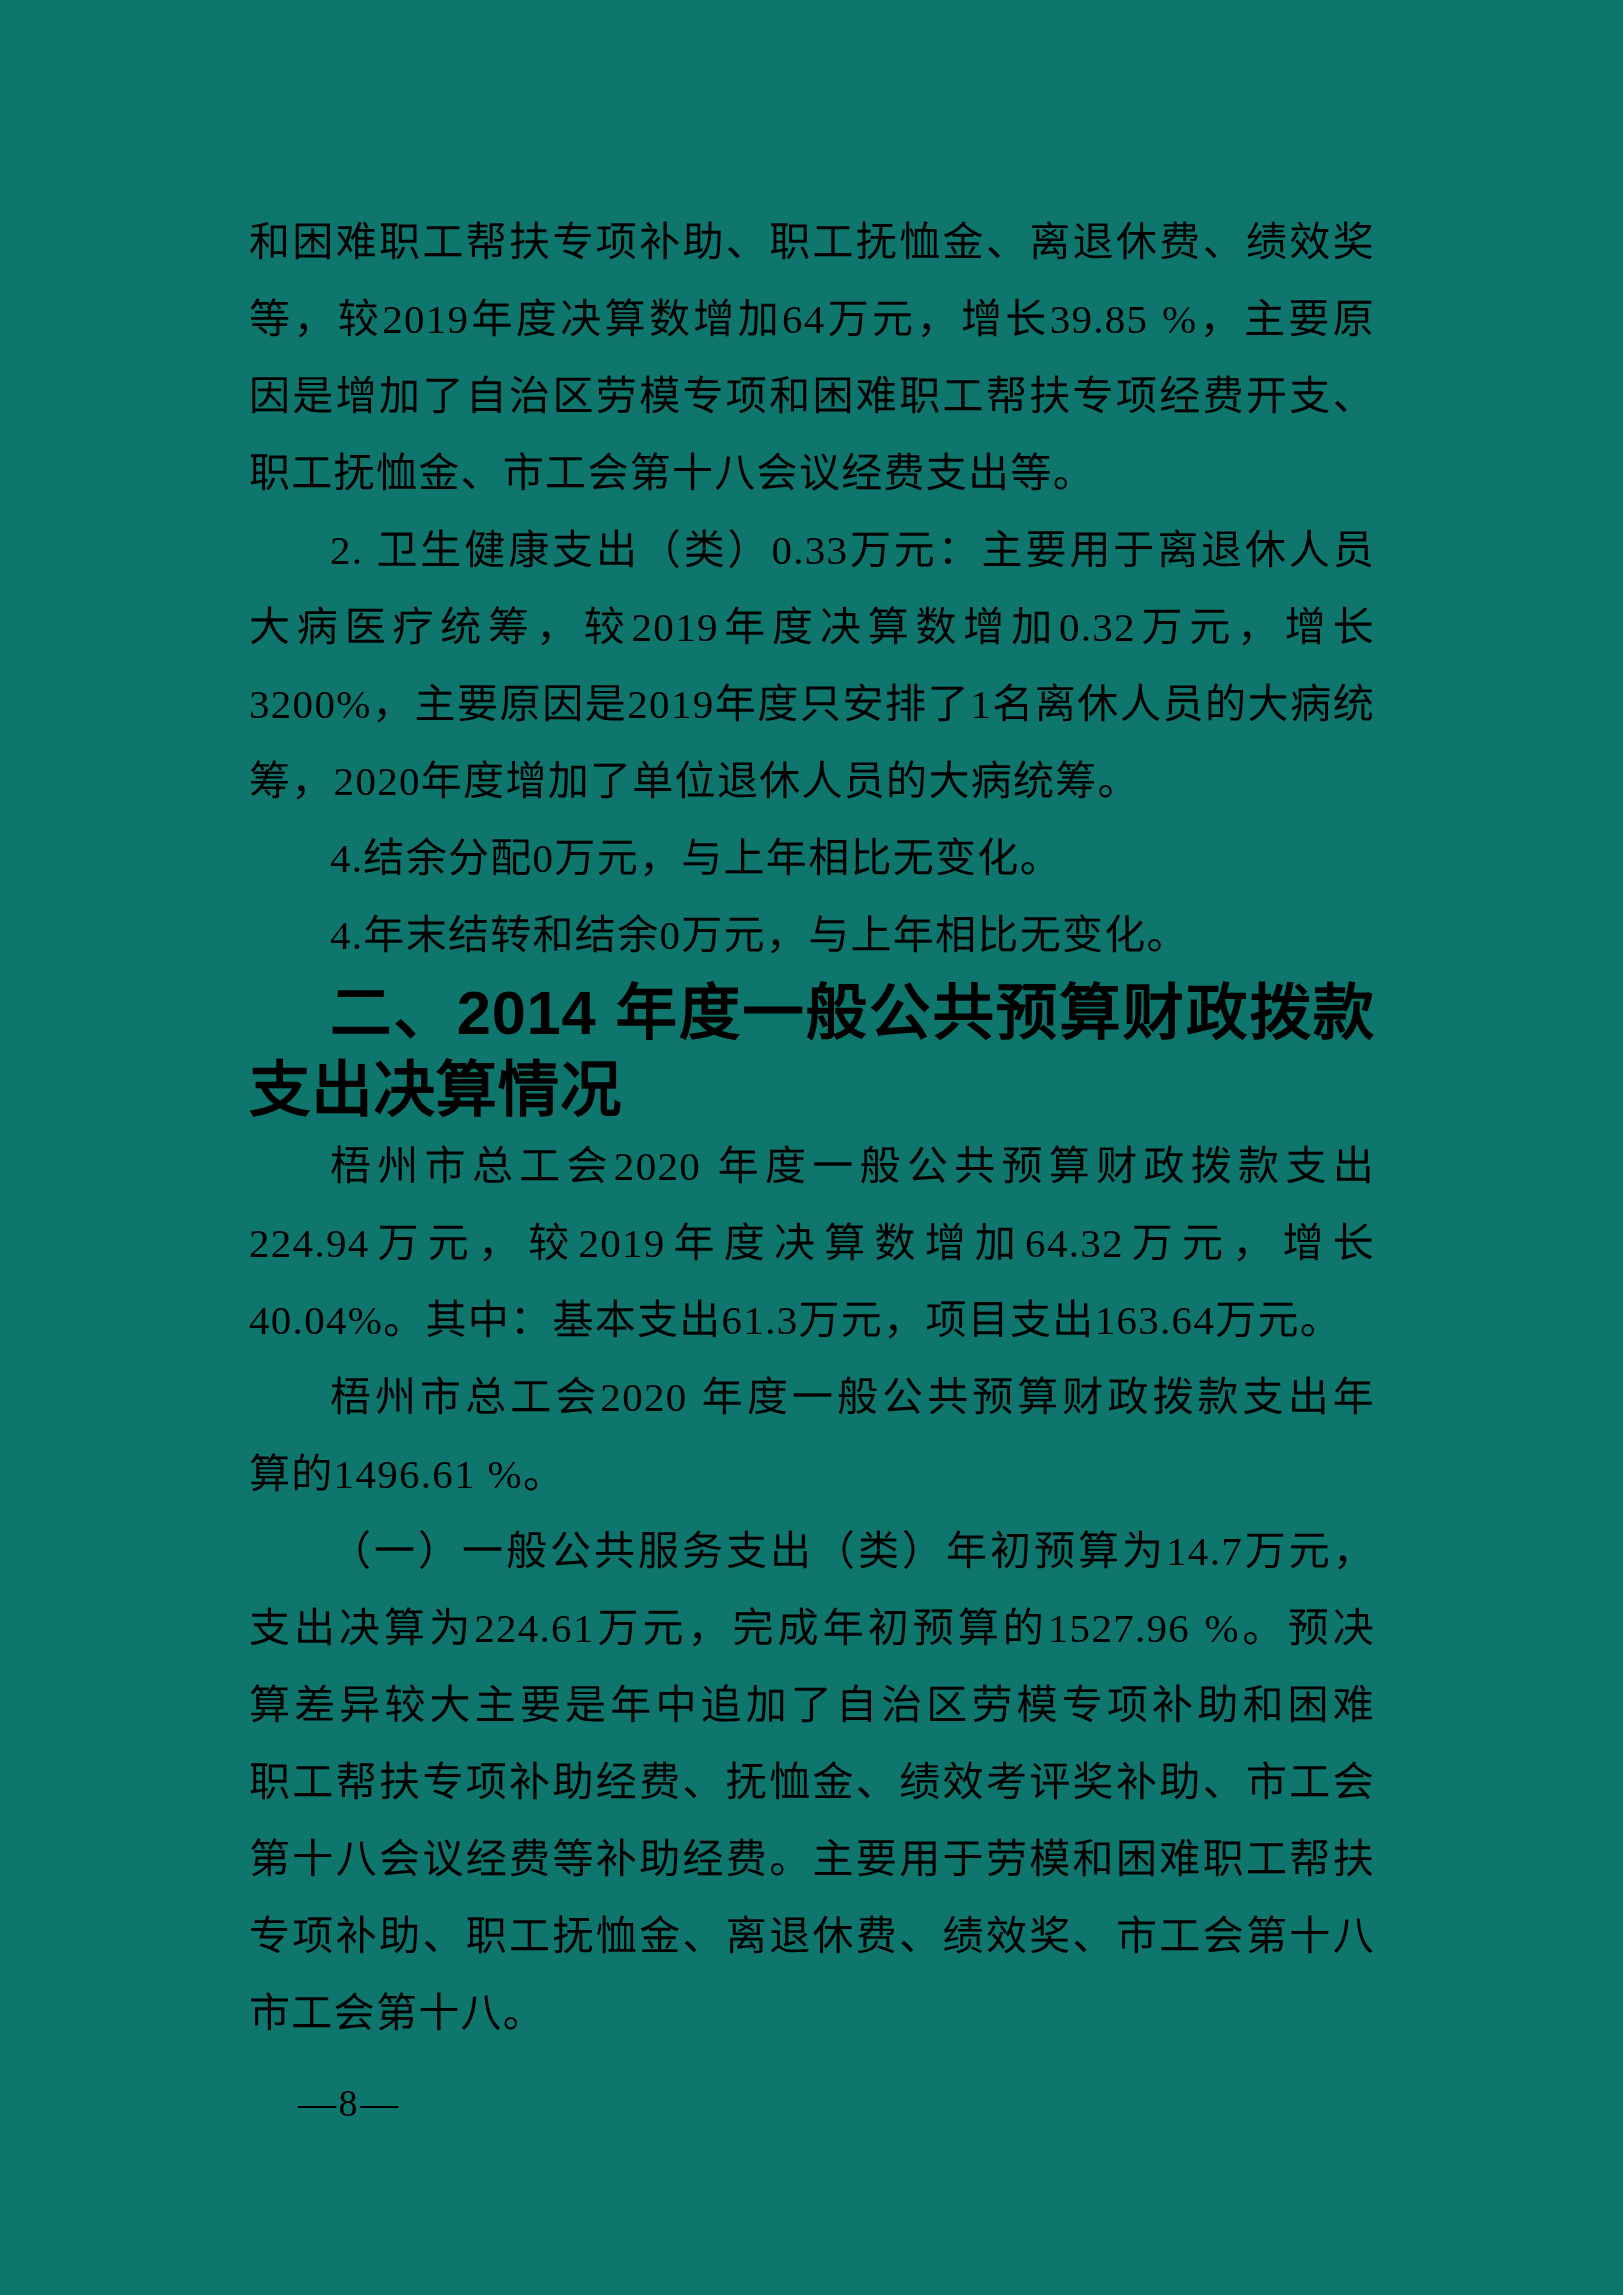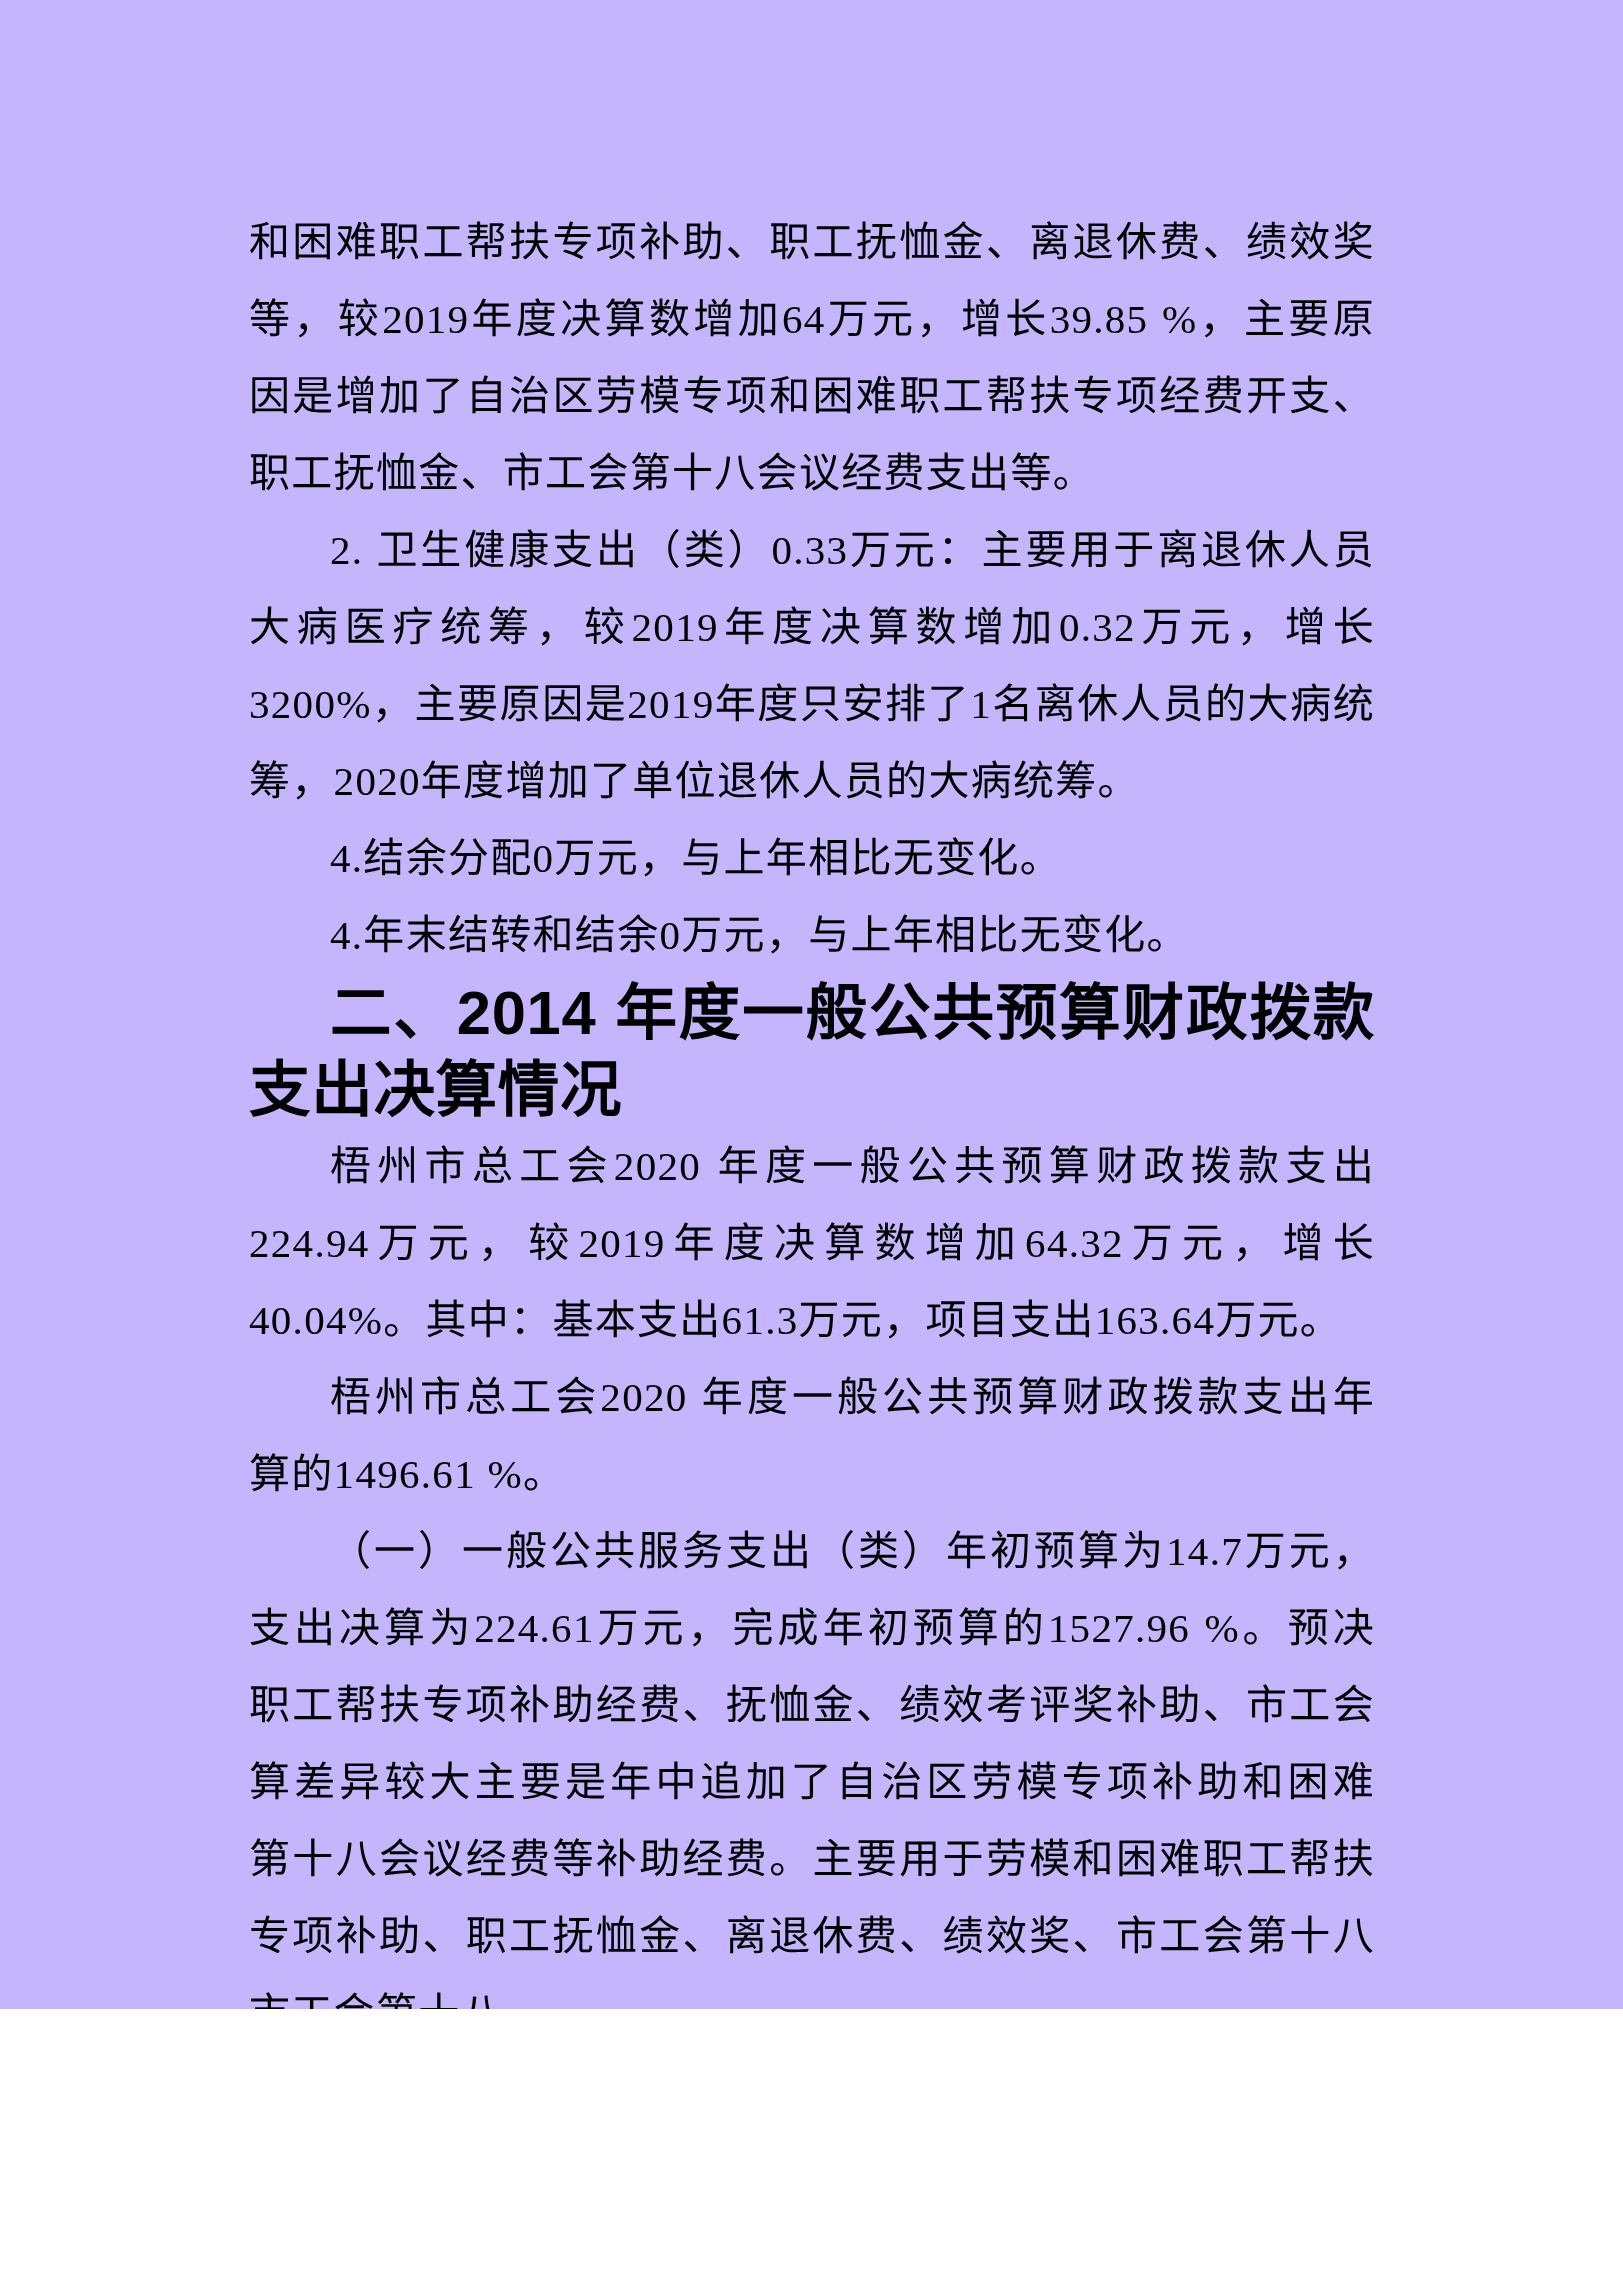--- a/index.html
+++ b/index.html
@@ -4,22 +4,22 @@
 <title>Document Page</title>
 <style>
   html, body {
     margin: 0;
     padding: 0;
     background: #ffffff;
   }
   .page {
     position: relative;
     width: 1623px;
-    height: 2009px;
-    background: #c4b5fd;
+    height: 2295px;
+    background: #0f766e;
     overflow: hidden;
     color: #000000;
     font-family: "Liberation Serif", "DejaVu Serif", serif;
   }
   .doc-body {
     position: absolute;
     left: 249px;
     top: 204px;
     width: 1126px;
     font-size: 41px;
@@ -79,22 +79,22 @@
 
     <p class="line indent fill">梧州市总工会2020 年度一般公共预算财政拨款支出</p>
     <p class="line fill">224.94万元，较2019年度决算数增加64.32万元，增长</p>
     <p class="line">40.04%。其中：基本支出61.3万元，项目支出163.64万元。</p>
 
     <p class="line indent fill">梧州市总工会2020 年度一般公共预算财政拨款支出年</p>
     <p class="line">算的1496.61 %。</p>
 
     <p class="line indent fill">（一）一般公共服务支出（类）年初预算为14.7万元，</p>
     <p class="line fill">支出决算为224.61万元，完成年初预算的1527.96 %。预决</p>
+    <p class="line fill">算差异较大主要是年中追加了自治区劳模专项补助和困难</p>
     <p class="line fill">职工帮扶专项补助经费、抚恤金、绩效考评奖补助、市工会</p>
-    <p class="line fill">算差异较大主要是年中追加了自治区劳模专项补助和困难</p>
     <p class="line fill">第十八会议经费等补助经费。主要用于劳模和困难职工帮扶</p>
     <p class="line fill">专项补助、职工抚恤金、离退休费、绩效奖、市工会第十八</p>
     <p class="line">市工会第十八。</p>
 
   </main>
 
   <div class="page-number">—8—</div>
 
 </div>
 

